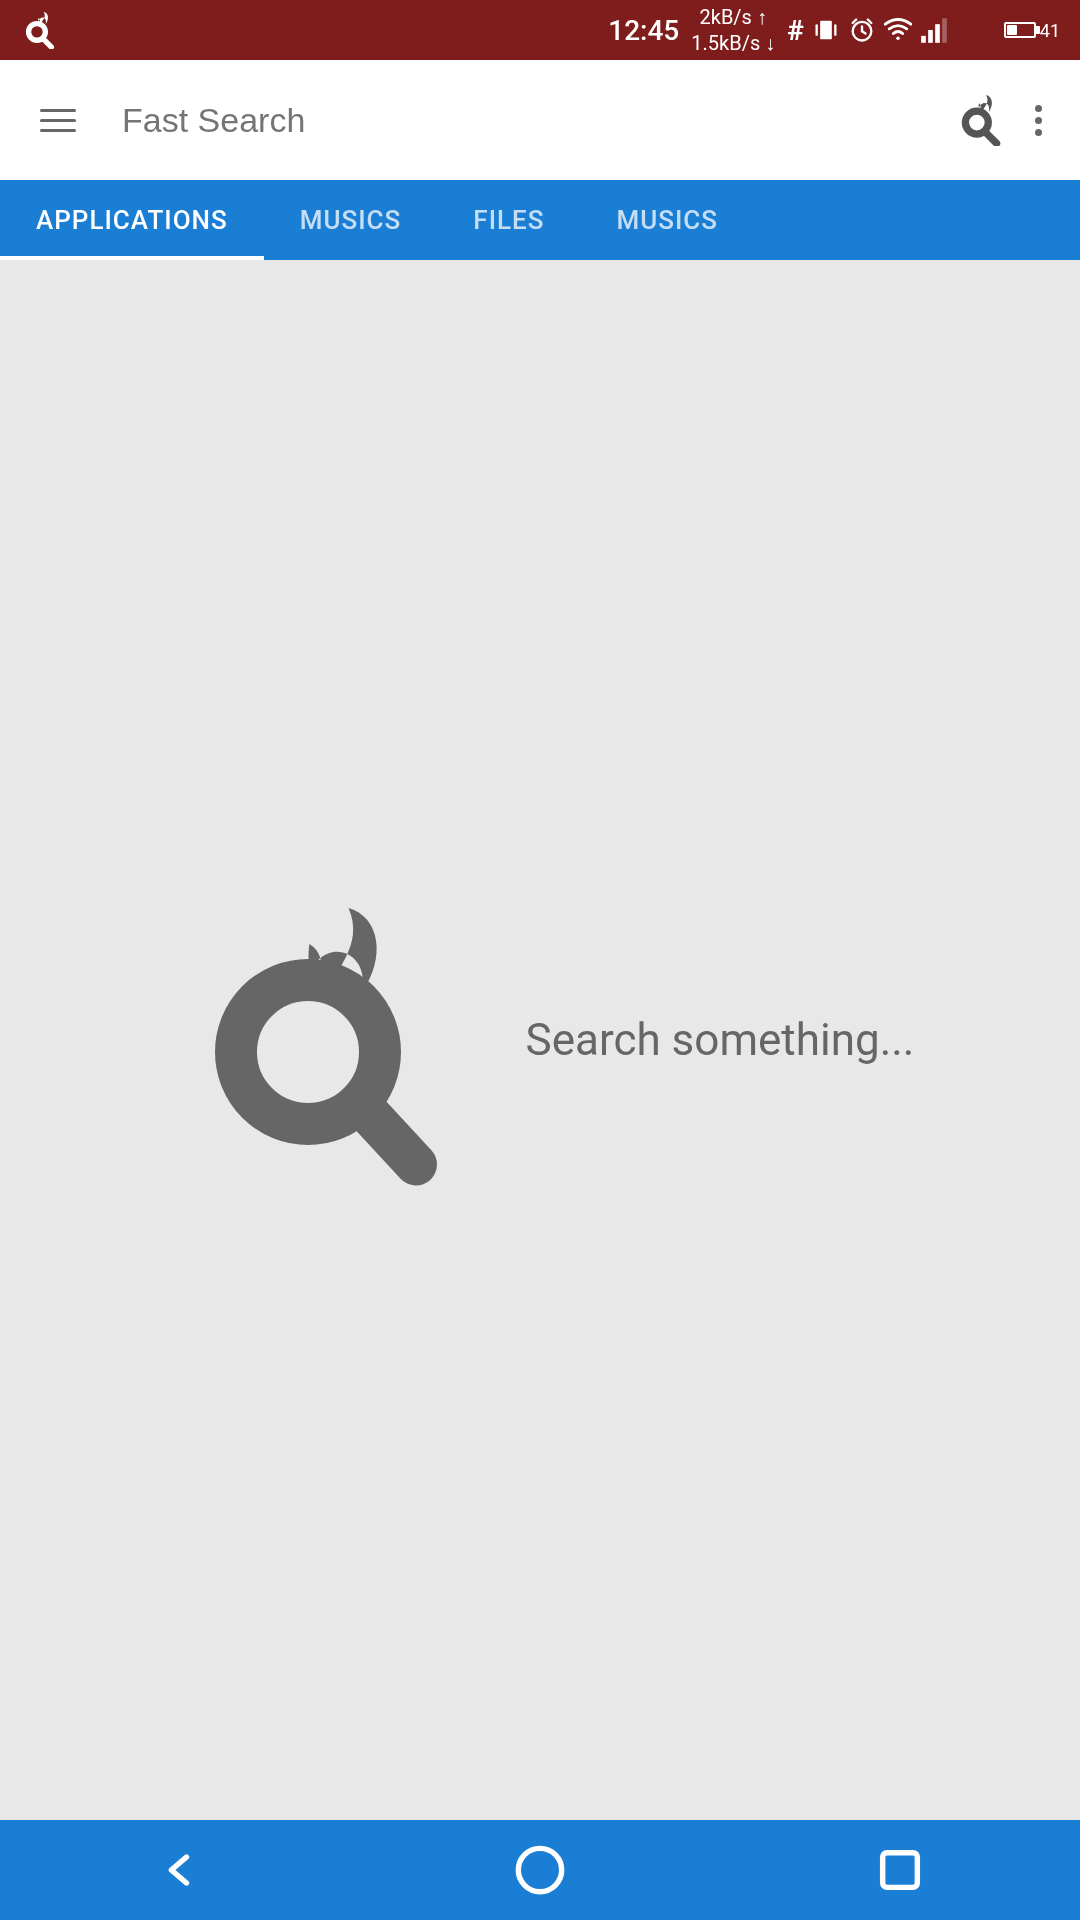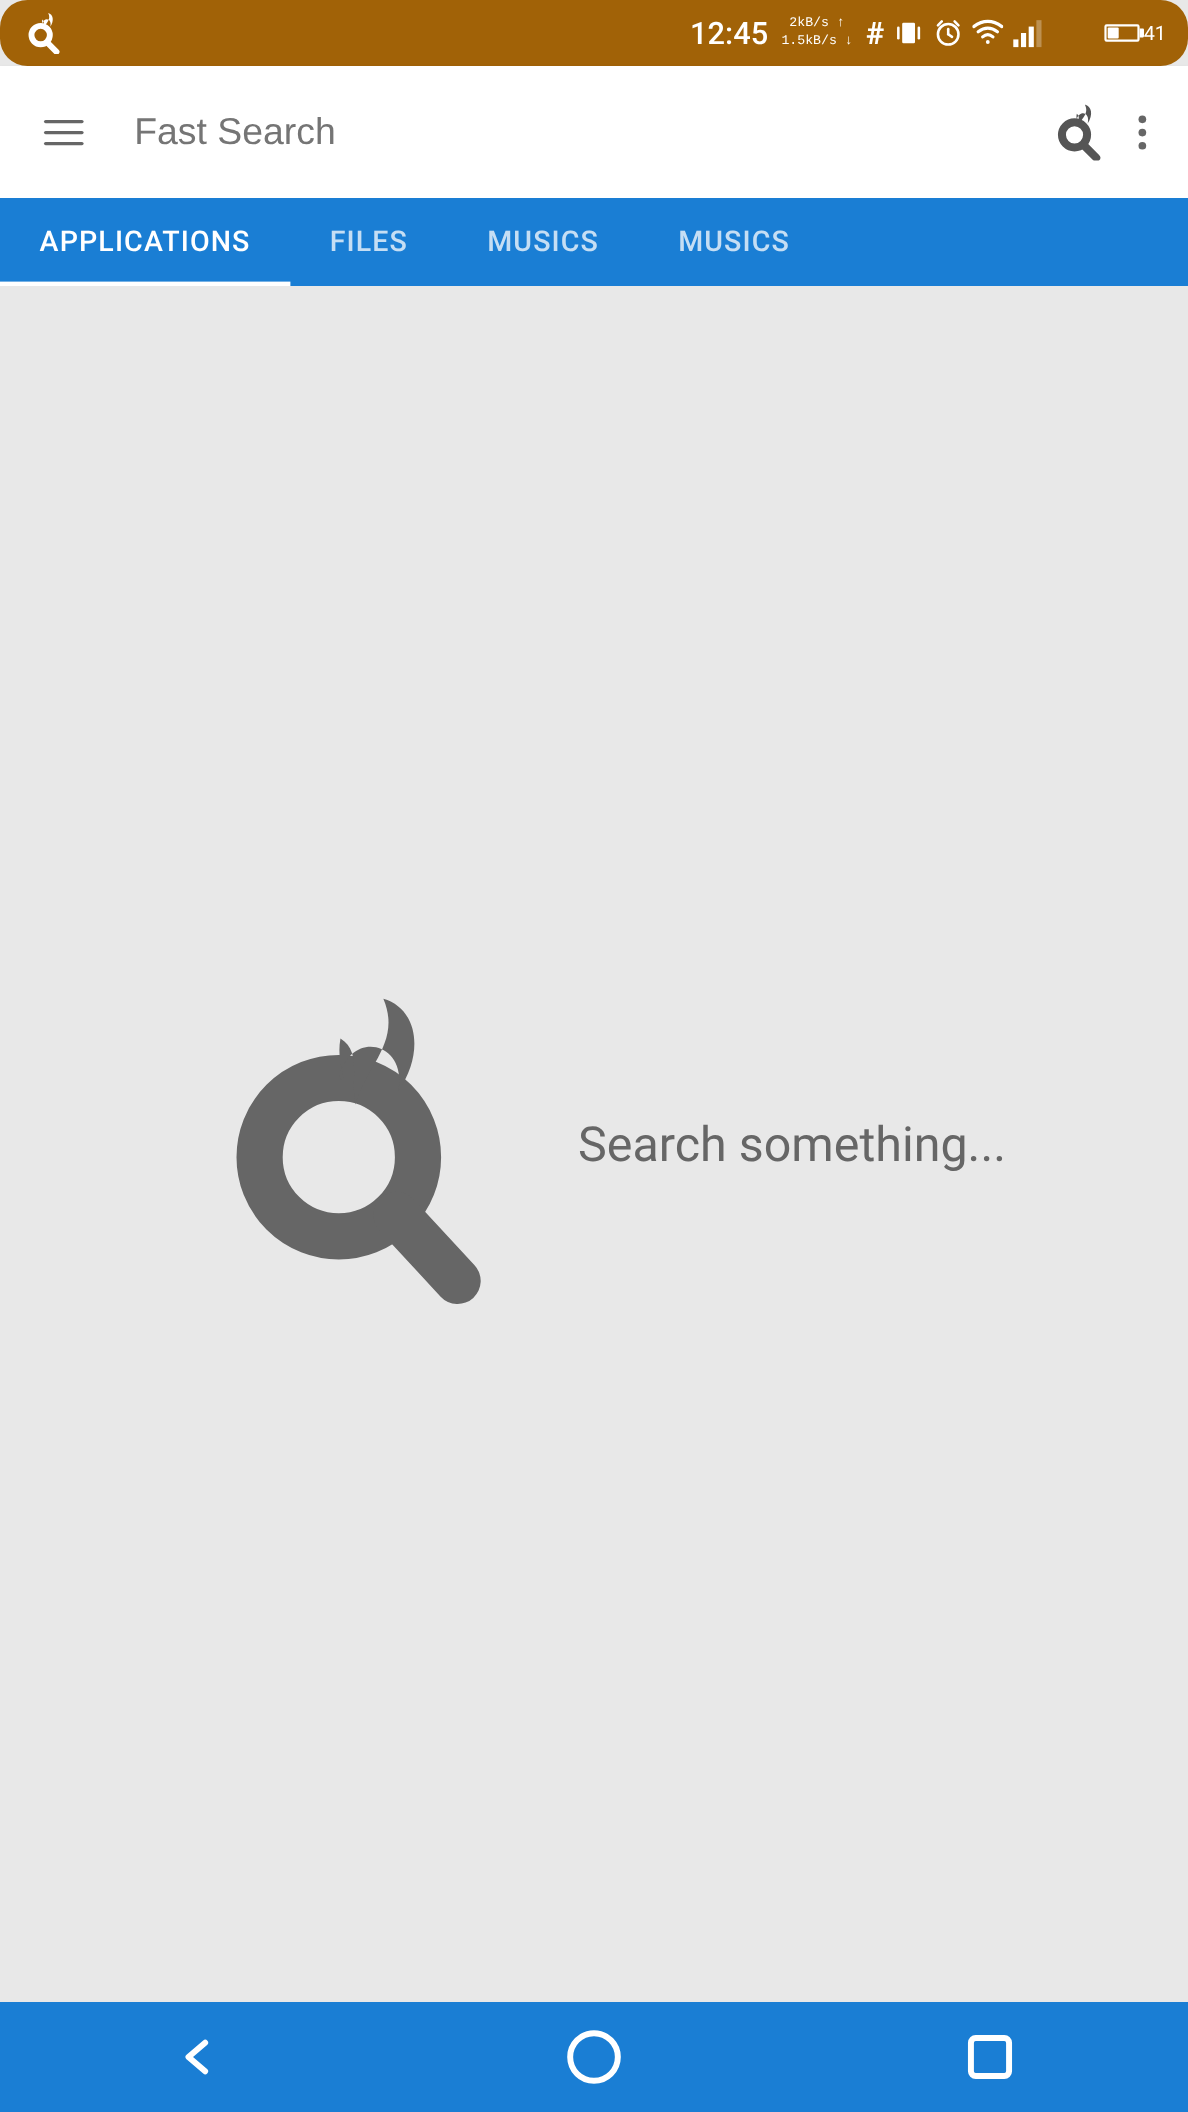--- a/index.html
+++ b/index.html
@@ -12,27 +12,26 @@
       background: #e8e8e8;
       overflow: hidden;
       display: flex;
       flex-direction: column;
     }
 
     
     #status-bar {
       width: 100%;
       height: 60px;
-      background: #a16207;
+      background: #7f1d1d;
       display: flex;
       align-items: center;
       justify-content: space-between;
       padding: 0 20px;
       flex-shrink: 0;
-      border-radius: 25px;
     }
 
     .status-left {
       display: flex;
       align-items: center;
     }
 
     .app-icon-status {
       width: 40px;
       height: 40px;
@@ -222,21 +221,21 @@
       <svg width="38" height="38" viewBox="0 0 100 100" fill="white">
         <circle cx="42" cy="55" r="22" fill="none" stroke="white" stroke-width="14"></circle>
         <line x1="58" y1="73" x2="80" y2="95" stroke="white" stroke-width="14" stroke-linecap="round"></line>
         <path d="M45 30 C50 10 70 15 65 35 C75 20 72 5 60 2 C68 18 55 25 50 38 C48 30 52 22 46 18 C44 26 48 33 45 30Z" fill="white"></path>
       </svg>
     </div>
   </div>
   <div style="display:flex; align-items:center; gap:12px;">
     <span class="status-time">12:45</span>
     <div class="status-data">
-      <div style="color:white;font-size:12px;line-height:1.3;font-family:Liberation Mono, monospace;">2kB/s ↑<br>1.5kB/s ↓</div>
+      <div style="color:white;font-size:20px;line-height:1.3;">2kB/s ↑<br>1.5kB/s ↓</div>
     </div>
     <div class="status-icons">
 
       <span style="color:white;font-size:28px;font-weight:bold;">#</span>
 
       <svg width="28" height="28" viewBox="0 0 24 24" fill="white">
         <rect x="7" y="4" width="10" height="16" rx="1"></rect>
         <rect x="3" y="7" width="2" height="10" rx="1"></rect>
         <rect x="19" y="7" width="2" height="10" rx="1"></rect>
       </svg>
@@ -295,24 +294,24 @@
       <span></span>
     </div>
   </div>
 </div>
 
 <div id="tabs">
   <div class="tab active">
     <span>APPLICATIONS</span>
   </div>
   <div class="tab">
+    <span>MUSICS</span>
+  </div>
+  <div class="tab">
     <span>FILES</span>
-  </div>
-  <div class="tab">
-    <span>MUSICS</span>
   </div>
   <div class="tab">
     <span>MUSICS</span>
   </div>
 </div>
 
 <div id="main-content">
   <div class="empty-state-icon">
     <svg width="300" height="300" viewBox="0 0 200 200">
 

